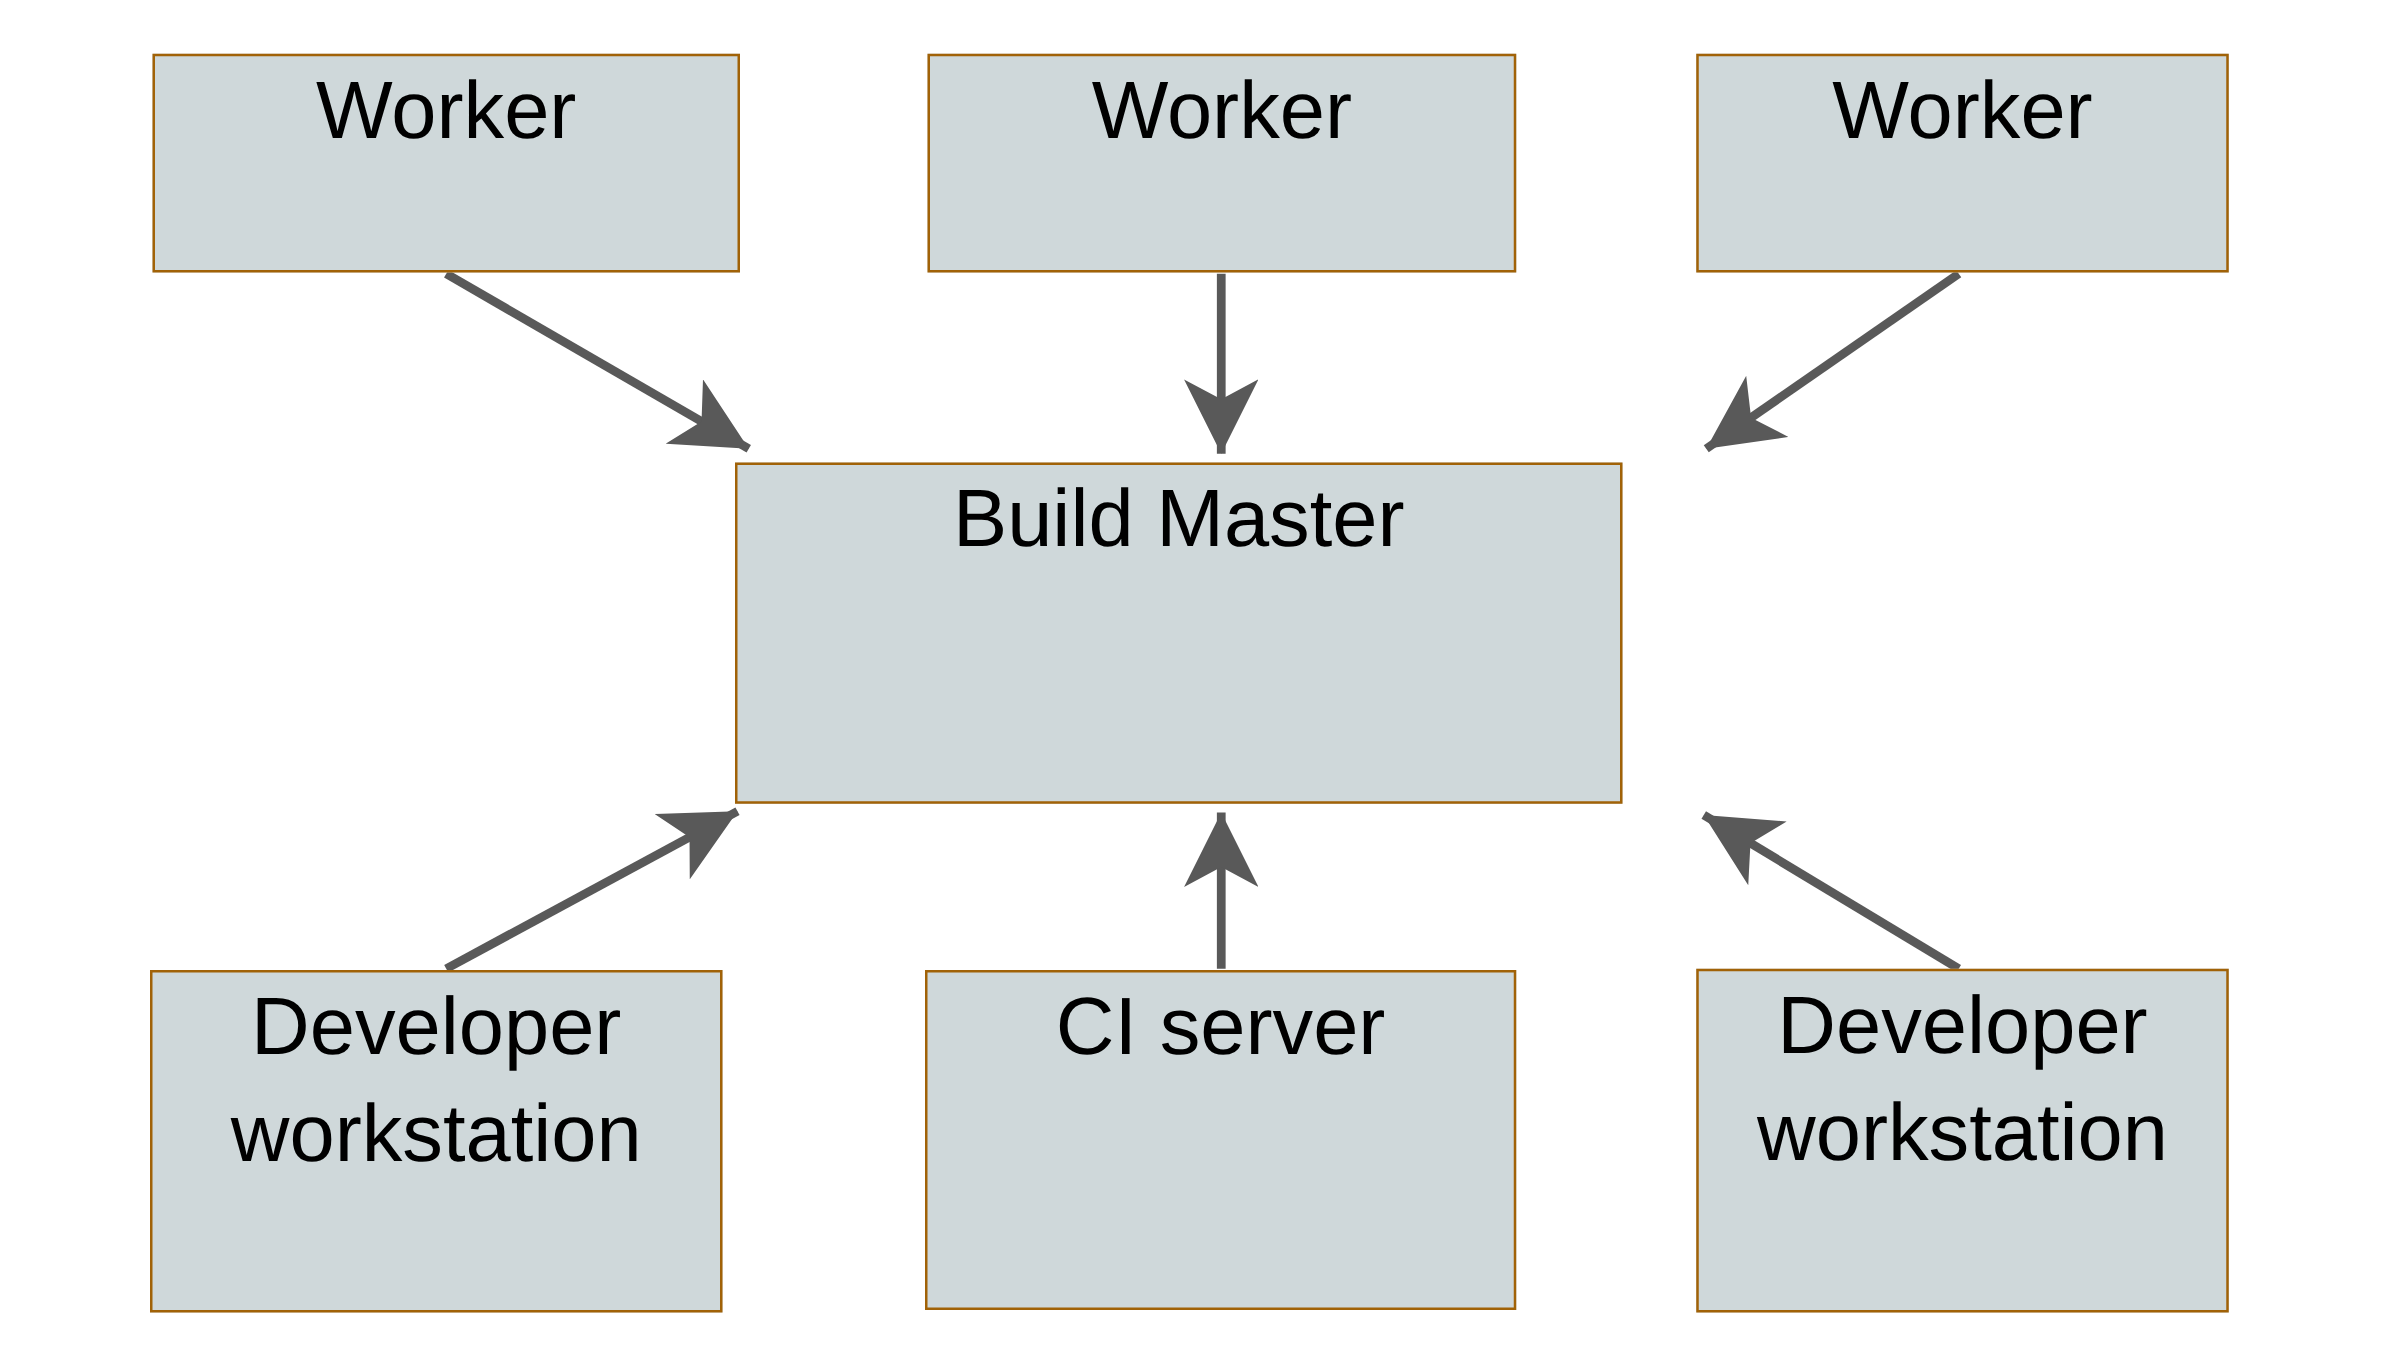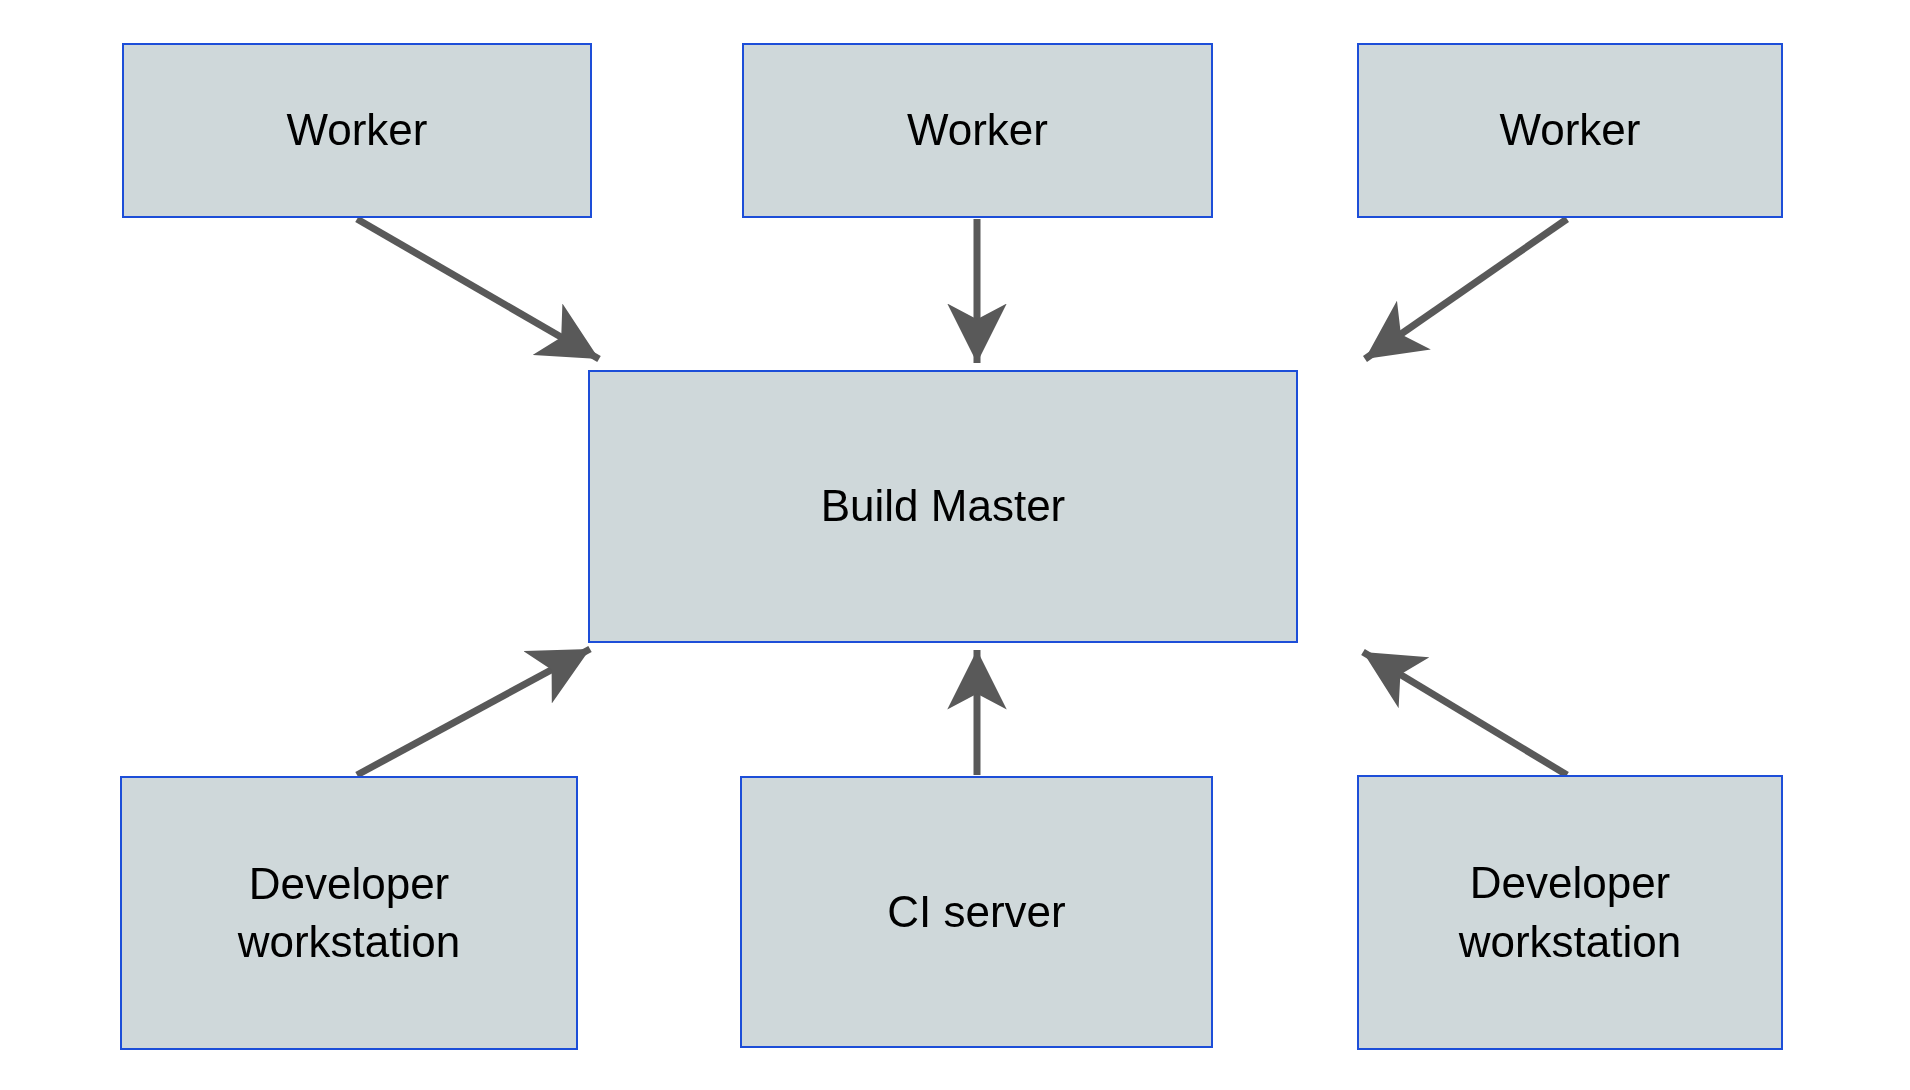--- a/index.html
+++ b/index.html
@@ -13,28 +13,28 @@
   }
   .canvas {
     position: relative;
     width: 1910px;
     height: 1090px;
     background: #ffffff;
   }
   .node {
     position: absolute;
     background: #cfd8da;
-    border: 2px solid #1d4ed8;
+    border: 2px solid #a16207;
     box-sizing: border-box;
     display: flex;
-    align-items: center;
+    align-items: flex-start;
     justify-content: center;
     text-align: center;
     color: #000000;
-    font-size: 44px;
+    font-size: 65px;
     line-height: 1.32;
     z-index: 2;
   }
   .node span { display: block; padding: 0 18px; }
 
   #node-worker-1      { left: 122px;  top: 43px;  width: 470px; height: 175px; }
   #node-worker-2      { left: 742px;  top: 43px;  width: 471px; height: 175px; }
   #node-worker-3      { left: 1357px; top: 43px;  width: 426px; height: 175px; }
   #node-build-master  { left: 588px;  top: 370px; width: 710px; height: 273px; }
   #node-dev-left      { left: 120px;  top: 776px; width: 458px; height: 274px; }

